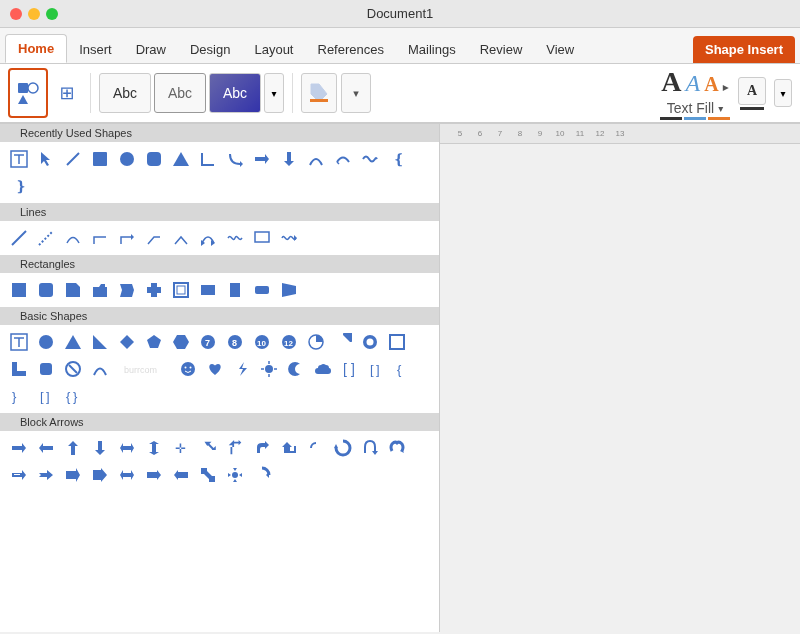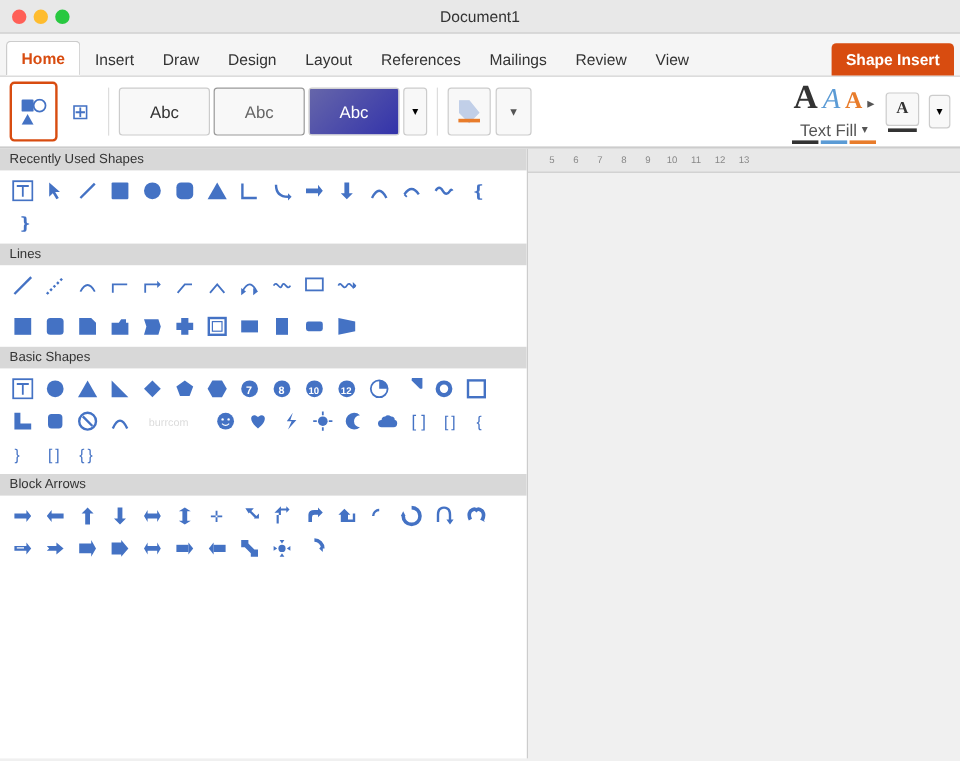--- a/index.html
+++ b/index.html
@@ -84,21 +84,21 @@
       border-radius: 4px;
       background: none;
       cursor: pointer;
       font-size: 10px;
     }
     .ribbon-sep { width: 1px; height: 40px; background: #ddd; margin: 0 4px; }
     .shapes-row {
       display: flex; align-items: center; gap: 3px;
     }
     .shape-style-btn {
-      width: 76px; height: 40px;
+      width: 52px; height: 40px;
       border: 1px solid #ccc;
       border-radius: 3px;
       display: flex; align-items: center; justify-content: center;
       font-size: 14px;
       font-weight: 500;
       cursor: pointer;
       background: #f8f8f8;
     }
     .shape-style-btn.s1 { color: #333; }
     .shape-style-btn.s2 { color: #666; border: 1.5px solid #999; }
@@ -136,21 +136,21 @@
     
     .shapes-panel {
       width: 440px;
       background: white;
       border-right: 1px solid #ccc;
       overflow-y: auto;
       position: relative;
     }
     .panel-section-header {
       background: #d8d8d8;
-      padding: 3px 8px;
+      padding: 3px 20px;
       font-size: 11px;
       color: #333;
       font-weight: 500;
     }
     .shapes-grid {
       display: flex;
       flex-wrap: wrap;
       padding: 4px 6px;
       gap: 1px;
     }
@@ -459,20 +459,21 @@
           </svg>
         </div>
       <div class="shape-item">
           <svg width="18" height="18">
             <path d="M2 9 C4 4,6 14,9 9 C12 4,14 14,16 9" fill="none" stroke="#4472c4" stroke-width="1.5"></path>
             <polygon points="14,6 17,9 14,12" fill="#4472c4"></polygon>
           </svg>
         </div>
     </div>
 
+    <div class="panel-section-header">Rectangles</div>
     <div class="shapes-grid">
       <div class="shape-item">
           <svg width="18" height="18">
             <rect x="2" y="2" width="14" height="14" fill="#4472c4"></rect>
           </svg>
         </div>
       <div class="shape-item">
           <svg width="18" height="18">
             <rect x="2" y="2" width="14" height="14" fill="#4472c4" rx="3"></rect>
           </svg>

